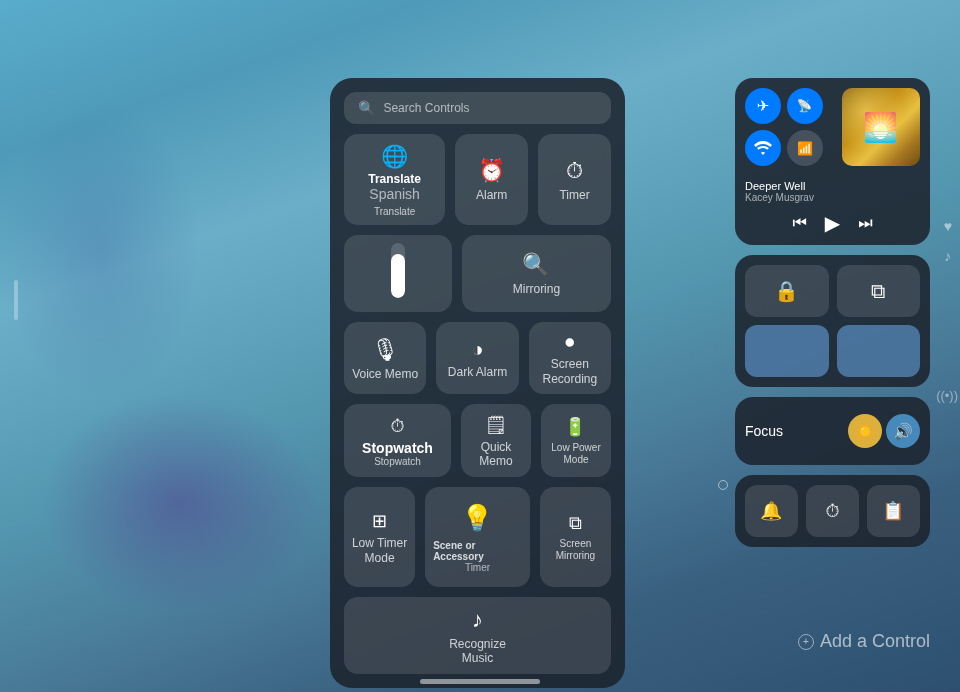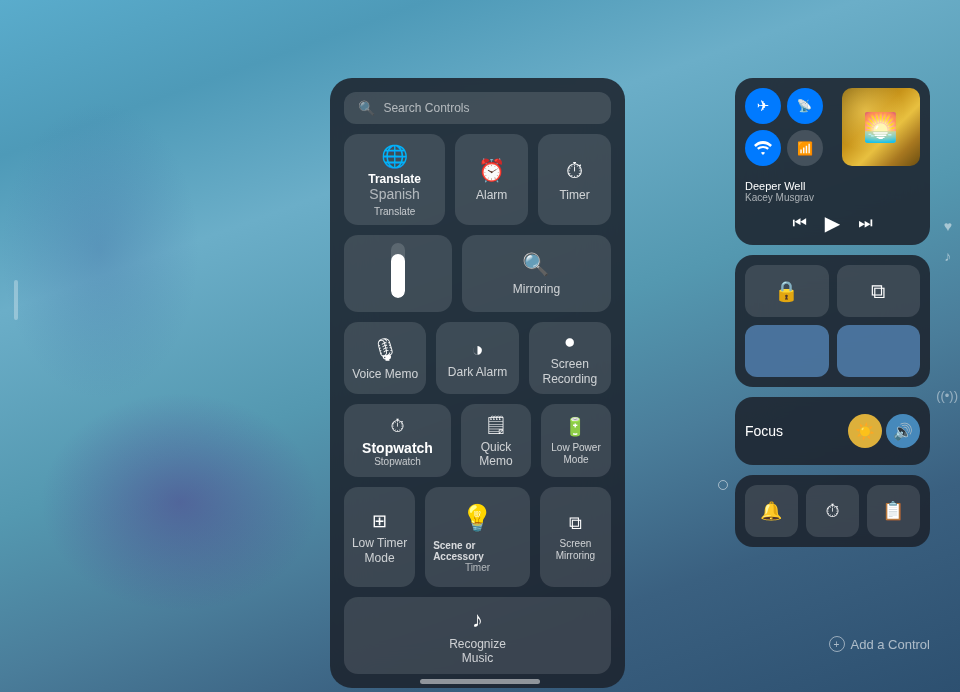--- a/index.html
+++ b/index.html
@@ -483,21 +483,21 @@
       height: 16px;
       border-radius: 50%;
       border: 1.5px solid rgba(255,255,255,0.5);
       display: flex;
       align-items: center;
       justify-content: center;
       font-size: 10px;
       color: rgba(255,255,255,0.6);
     }
     .add-control-label {
-      font-size: 13px;
+      font-size: 18px;
       color: rgba(255,255,255,0.6);
       text-align: center;
     }
 
     
     .left-indicator {
       position: absolute;
       left: 14px;
       top: 280px;
       width: 4px;

